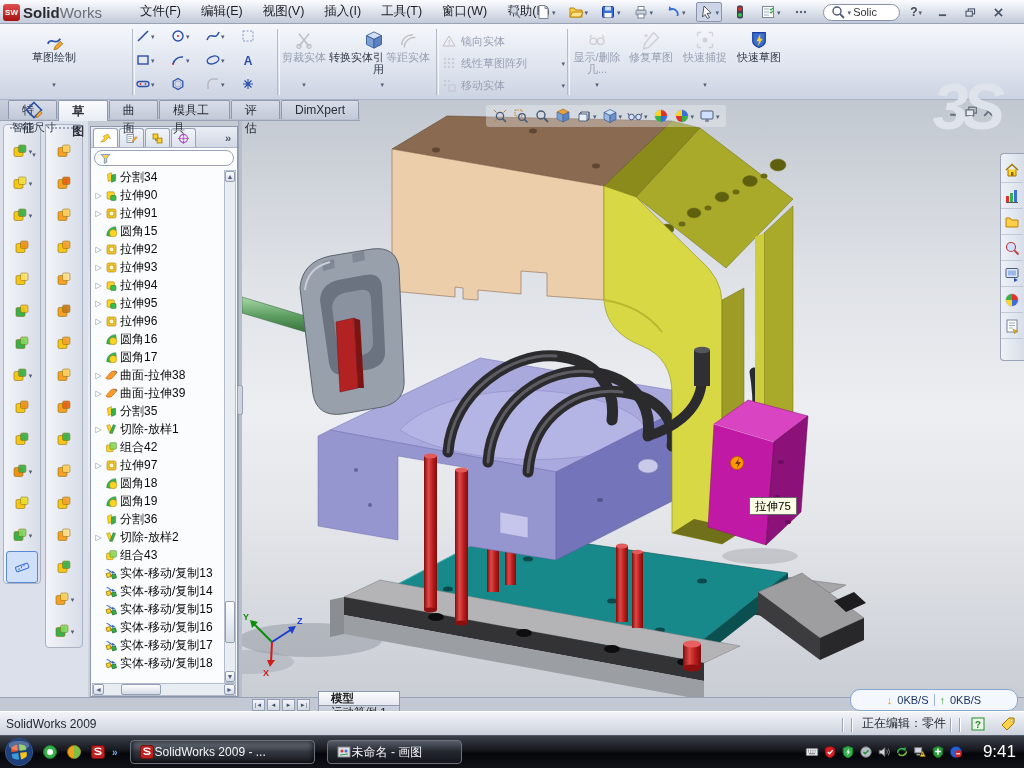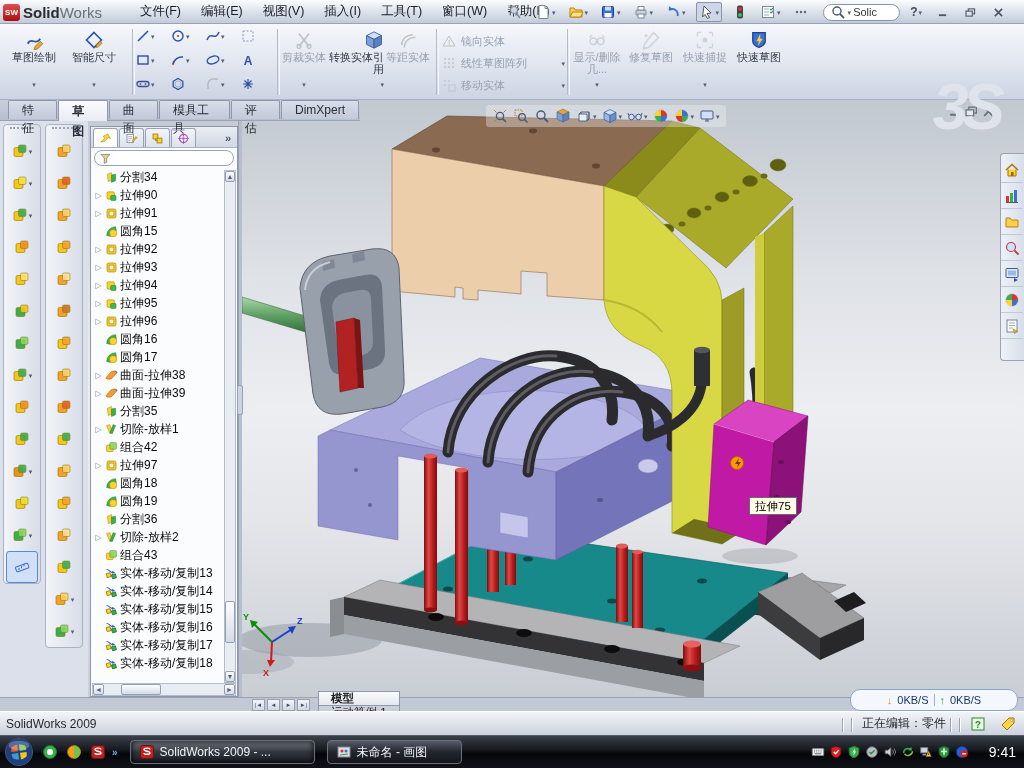--- a/index.html
+++ b/index.html
@@ -84,24 +84,24 @@
   .dtab.active{background:linear-gradient(#fafbfd,#e4e8ef);font-weight:bold;}
   #statusbar{left:0;top:711px;width:1024px;height:24px;background:linear-gradient(#f2f4f8,#ccd2dd);border-top:1px solid #fff;display:flex;align-items:center;z-index:8;}
   #statusbar .stxt{font-size:12px;color:#1e222a;padding-left:6px;}
   .ssep{width:1px;height:14px;background:#9aa3b5;margin:0 4px;box-shadow:1px 0 0 #fff;}
   
   #taskbar{left:0;top:735px;width:1024px;height:33px;background:linear-gradient(#3a3f49,#15171d 45%,#05060a 55%,#101218);border-top:1px solid #555b68;display:flex;align-items:center;z-index:40;}
   #startorb{width:30px;height:30px;margin-left:4px;}
   #startorb svg{width:30px;height:30px;}
   .qlic{margin-left:8px;}
   #qlovf{color:#7ab0e8;font-size:10px;font-weight:bold;margin-left:6px;}
-  .task{height:24px;display:flex;align-items:center;gap:5px;padding:0 8px;margin-left:12px;border:1px solid #6a707c;border-radius:4px;background:linear-gradient(#565c68,#23262e 50%,#14161c);color:#f2f4f8;font-size:12px;white-space:nowrap;overflow:hidden;}
+  .task{height:24px;display:flex;align-items:center;padding:0 8px;margin-left:12px;border:1px solid #6a707c;border-radius:4px;background:linear-gradient(#565c68,#23262e 50%,#14161c);color:#f2f4f8;font-size:12px;white-space:nowrap;overflow:hidden;}
   .task.active{background:linear-gradient(#757c88,#32363e 50%,#1a1d24);box-shadow:inset 0 0 6px #000;}
   #tray{margin-left:auto;display:flex;align-items:center;gap:4px;padding-right:8px;}
-  #clock{color:#fff;font-size:14px;margin-left:16px;}
+  #clock{color:#fff;font-size:17px;margin-left:16px;}
   
   #netbox{left:850px;top:689px;width:168px;height:22px;background:#f4f8fe;border:1px solid #86a6ce;border-radius:10px;display:flex;align-items:center;justify-content:center;gap:5px;z-index:45;font-size:11px;color:#16305e;}
   #netbox .dn{color:#e89000;font-weight:bold;}
   #netbox .up{color:#2ba32b;font-weight:bold;}
   #netbox .div{width:1px;height:12px;background:#9ab4d4;}
   #tooltip{left:749px;top:497px;height:18px;padding:1px 5px;background:#ffffe8;border:1px solid #6a6a6a;font-size:11.5px;color:#000;z-index:10;white-space:nowrap;}
 </style>
 </head>
 <body>
 
@@ -409,21 +409,21 @@
         <span class="winb">
           <svg viewBox="0 0 12 10">
             <path d="M2 1l8 8M10 1l-8 8" stroke="#4a5468" stroke-width="1.8"></path>
           </svg>
         </span>
       </div>
   </div>
 
   <div id="ribbon" class="abs">
     <div id="watermark" class="abs">3S</div>
-    <div class="rgrp" id="rib-g1" style="width:128px"><div class="rbig" style="width: 60px;"><span class="ic ic20"><svg viewBox="0 0 16 16">
+    <div class="rgrp" id="rib-g1" style="width:128px"><div class="rbig" style="width: 60px; margin-left: 20px;"><span class="ic ic20"><svg viewBox="0 0 16 16">
               <path d="M3 11c3-6 6 2 10-4" fill="none" stroke="#2a50a8" stroke-width="1.4"></path>
               <path d="M9 13l4-4 2 2-4 4-3 1z" fill="#f0a830" stroke="#996515" stroke-width=".6"></path>
             </svg></span><div class="lbl">草图绘制</div><div><span class="dd">▾</span></div></div><div class="rbig" style="width: 60px;"><span class="ic ic20"><svg viewBox="0 0 16 16">
               <path d="M8 2l6 6-6 6-6-6z" fill="none" stroke="#2a50a8" stroke-width="1.3"></path>
               <path d="M10 12l3-3 1.5 1.5-3 3-2 .5z" fill="#f0a830" stroke="#996515" stroke-width=".5"></path>
             </svg></span><div class="lbl">智能尺寸</div><div><span class="dd">▾</span></div></div></div>
     <div class="rsep"></div>
     <div class="rgrp" id="rib-grid" style="width:142px">
         <div class="rcell" style="left: 0px; top: 2px;">
           <span class="ic "><svg viewBox="0 0 16 16">

